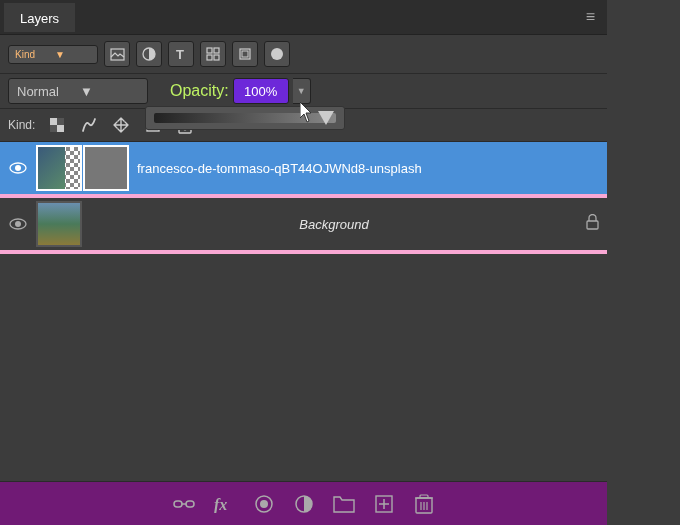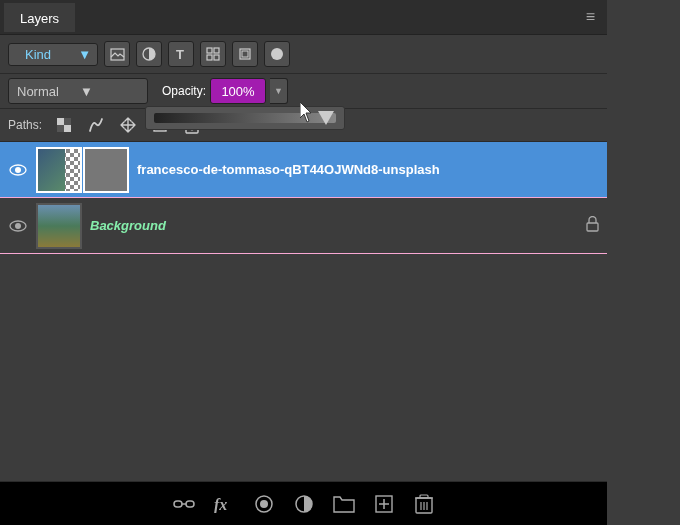--- a/index.html
+++ b/index.html
@@ -65,21 +65,21 @@
       display: flex;
       align-items: center;
       background: #505050;
       border: 1px solid #222;
       border-radius: 3px;
       padding: 3px 6px;
       cursor: pointer;
       gap: 4px;
       min-width: 90px;
     }
-    .kind-select span { color: #7dd3fc; font-size: 13px; flex: 1; text-align: right; }
+    .kind-select span { color: #fdba74; font-size: 10px; flex: 1; }
     .dropdown-arrow { font-size: 9px; color: #aaa; }
 
     .filter-icon {
       width: 26px;
       height: 26px;
       display: flex;
       align-items: center;
       justify-content: center;
       background: #505050;
       border: 1px solid #222;
@@ -90,21 +90,21 @@
     }
     .filter-icon.circle-icon {
       font-size: 16px;
     }
 
     
     .blend-row {
       display: flex;
       align-items: flex-start;
       padding: 4px 8px;
-      gap: 4px;
+      gap: 12px;
       background: #3c3c3c;
       border-bottom: 1px solid #2a2a2a;
       position: relative;
     }
     .blend-select {
       display: flex;
       align-items: center;
       background: #505050;
       border: 1px solid #222;
       border-radius: 3px;
@@ -115,23 +115,23 @@
       height: 26px;
     }
     .blend-select span { flex: 1; color: #ccc; font-size: 13px; }
     .opacity-group {
       display: flex;
       align-items: center;
       margin-left: 10px;
       gap: 4px;
       position: relative;
     }
-    .opacity-label { color: #ffffff; font-size: 12px; }
+    .opacity-label { color: #bef264; font-size: 16px; }
     .opacity-input {
-      background: #a21caf;
+      background: #6d28d9;
       border: 1px solid #222;
       color: #fff;
       font-size: 13px;
       width: 56px;
       height: 26px;
       padding: 2px 4px;
       border-radius: 3px;
       text-align: center;
     }
     .opacity-arrow-btn {
@@ -209,24 +209,23 @@
       flex: 1;
       overflow-y: auto;
       background: #3c3c3c;
     }
     .layer-item {
       display: flex;
       align-items: center;
       padding: 4px 8px;
       height: 56px;
       gap: 8px;
-      border-bottom: 1px solid #f9a8d4;
+      border-bottom: 4px solid #f9a8d4;
       cursor: pointer;
       position: relative;
-      font-weight: bold;
     }
     .layer-item.selected {
       background: #4a90d9;
     }
     .visibility-eye {
       width: 20px;
       height: 20px;
       display: flex;
       align-items: center;
       justify-content: center;
@@ -266,41 +265,41 @@
       background: linear-gradient(180deg, #6a8faf 0%, #4a7a5a 50%, #8a7a3a 100%);
     }
     .layer-name {
       flex: 1;
       font-size: 13px;
       color: #fff;
       white-space: nowrap;
       overflow: hidden;
       text-overflow: ellipsis;
     }
-    .layer-name.italic { font-style: italic; color: #86efac; }
+    .layer-name.italic { font-style: italic; color: #e5e5e5; text-align: center; }
     .layer-lock-icon {
       color: #aaa;
       font-size: 16px;
       flex-shrink: 0;
     }
 
     
     .empty-area {
       flex: 1;
       min-height: 80px;
       background: #3c3c3c;
     }
 
     
     .bottom-toolbar {
       display: flex;
       align-items: center;
       justify-content: center;
       padding: 6px 8px;
-      background: #000000;
+      background: #701a75;
       border-top: 1px solid #2a2a2a;
       gap: 12px;
       height: 44px;
     }
     .bottom-btn {
       width: 28px;
       height: 28px;
       display: flex;
       align-items: center;
       justify-content: center;
@@ -383,21 +382,21 @@
     </div>
 
     <div style="position:absolute; left: 300px; top: 28px; z-index:30; pointer-events:none;">
       <svg width="18" height="22" viewBox="0 0 18 22">
         <polygon points="0,0 0,16 4,12 7,20 9,19 6,11 11,11" fill="white" stroke="#333" stroke-width="1"></polygon>
       </svg>
     </div>
   </div>
 
   <div class="lock-row">
-    <span class="lock-label">Paths:</span>
+    <span class="lock-label">Kind:</span>
     <div class="lock-icon" title="Lock transparent pixels">
       <svg width="18" height="18" viewBox="0 0 18 18">
           <rect x="2" y="2" width="7" height="7" fill="#ccc"></rect>
           <rect x="9" y="9" width="7" height="7" fill="#ccc"></rect>
           <rect x="2" y="9" width="7" height="7" fill="#555"></rect>
           <rect x="9" y="2" width="7" height="7" fill="#555"></rect>
         </svg>
     </div>
     <div class="lock-icon" title="Lock image pixels">
       <svg width="18" height="18" viewBox="0 0 18 18">

